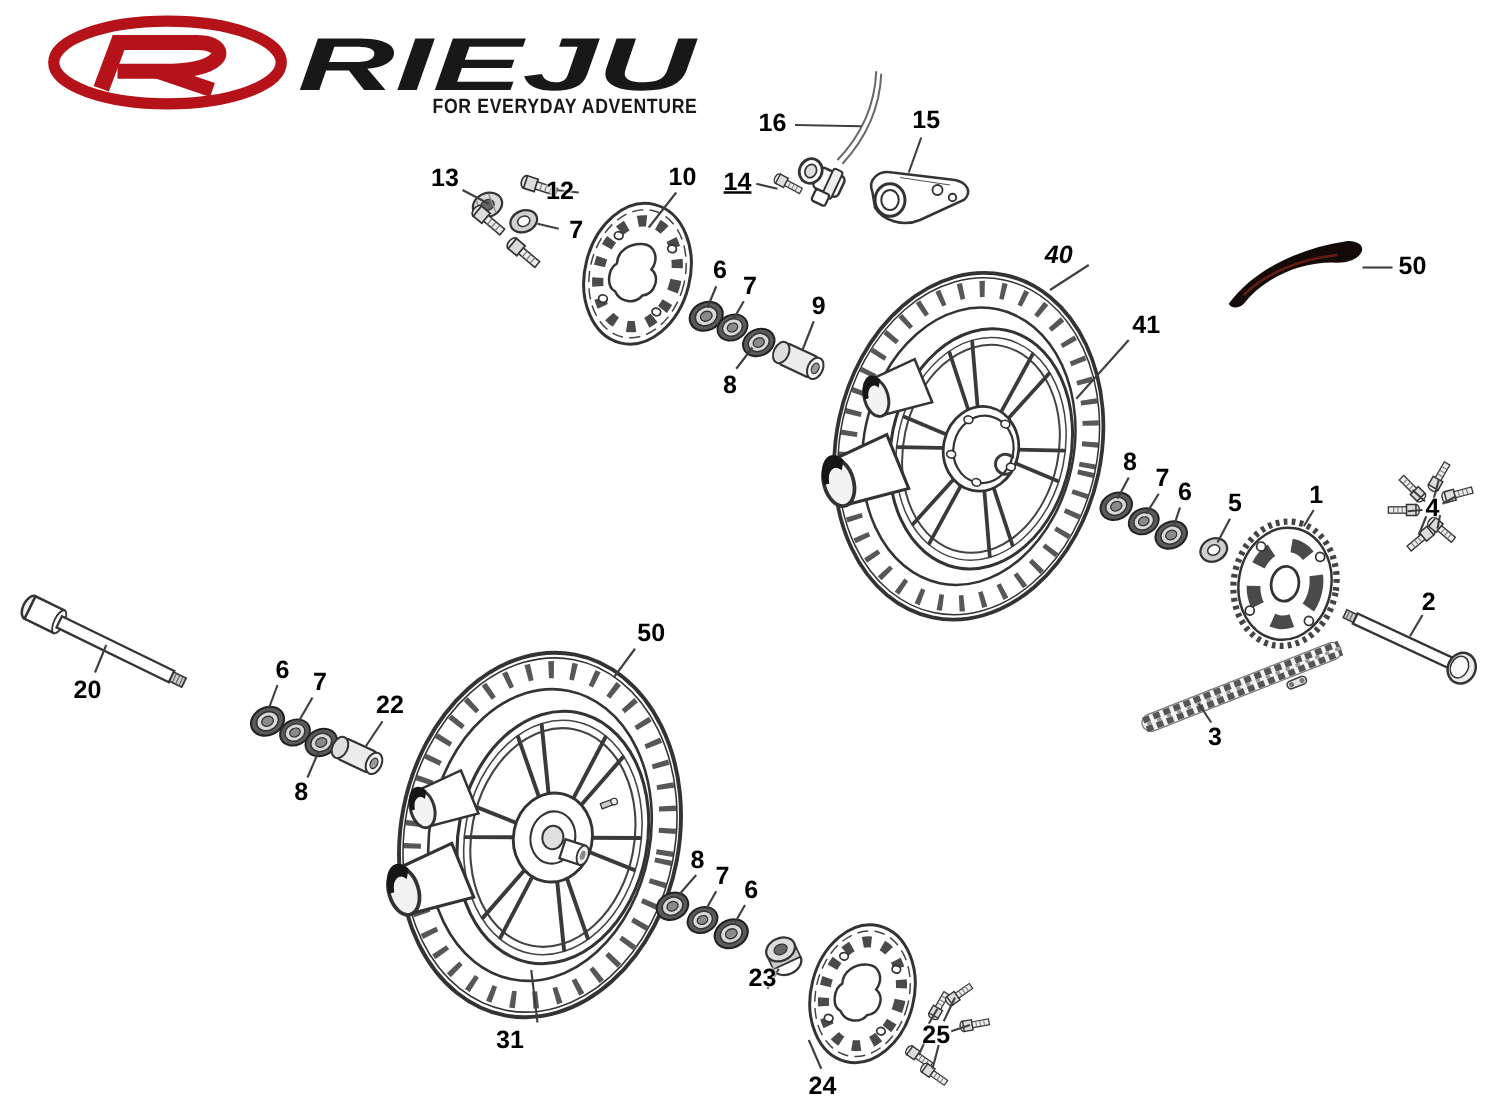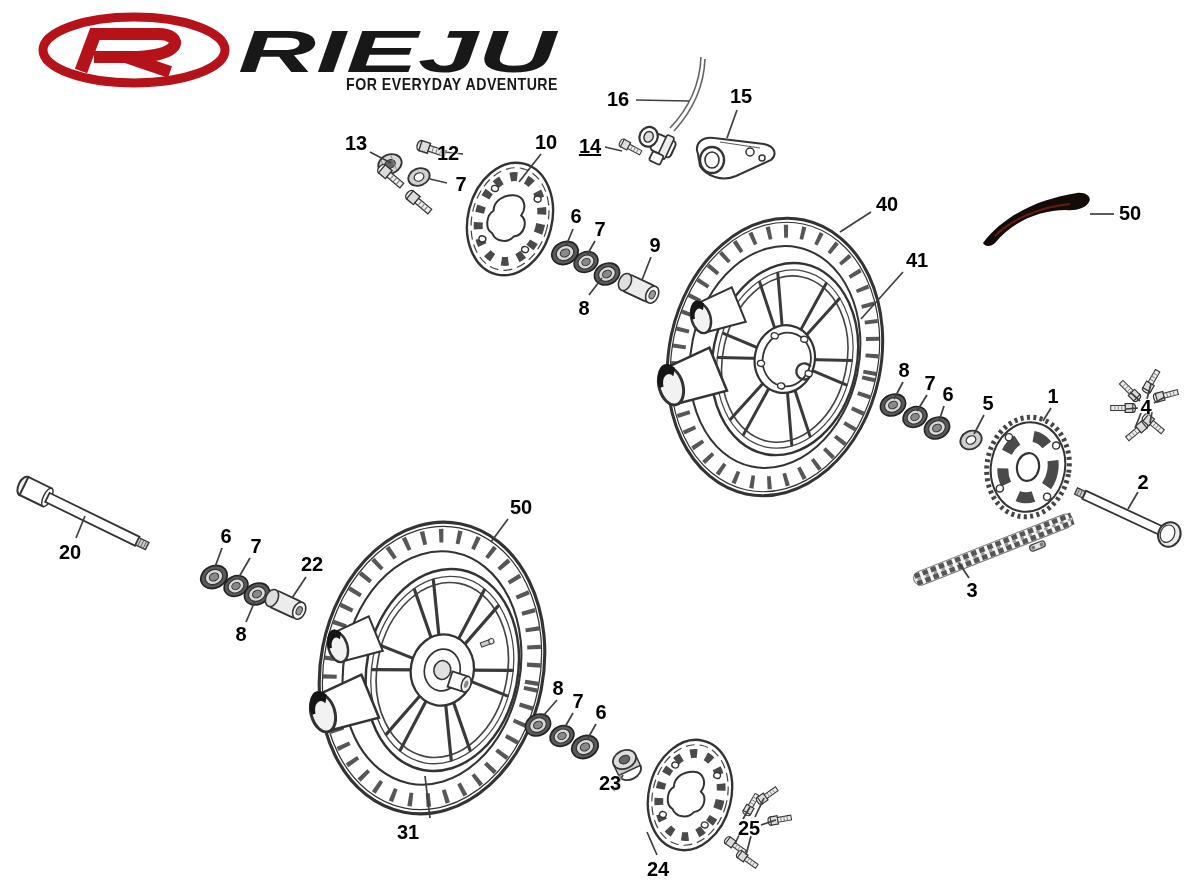--- a/index.html
+++ b/index.html
@@ -280,21 +280,21 @@
 </svg>
 
 <div id="callouts">
       <div class="callout" style="left: 356px; top: 143px;">13</div>
       <div class="callout" style="left: 448px; top: 153px;">12</div>
       <div class="callout" style="left: 461px; top: 184px;">7</div>
       <div class="callout" style="left: 546px; top: 142px;">10</div>
       <div class="callout" style="left: 618px; top: 99px;">16</div>
       <div class="callout" style="left: 590px; top: 146px; text-decoration: underline;">14</div>
       <div class="callout" style="left: 741px; top: 96px;">15</div>
-      <div class="callout" style="left: 887px; top: 204px;">40</div>
+      <div class="callout" style="left: 847px; top: 204px; font-style: italic;">40</div>
       <div class="callout" style="left: 917px; top: 260px;">41</div>
       <div class="callout" style="left: 1130px; top: 213px;">50</div>
       <div class="callout" style="left: 576px; top: 216px;">6</div>
       <div class="callout" style="left: 600px; top: 229px;">7</div>
       <div class="callout" style="left: 655px; top: 245px;">9</div>
       <div class="callout" style="left: 584px; top: 308px;">8</div>
       <div class="callout" style="left: 904px; top: 370px;">8</div>
       <div class="callout" style="left: 930px; top: 383px;">7</div>
       <div class="callout" style="left: 948px; top: 394px;">6</div>
       <div class="callout" style="left: 988px; top: 403px;">5</div>

